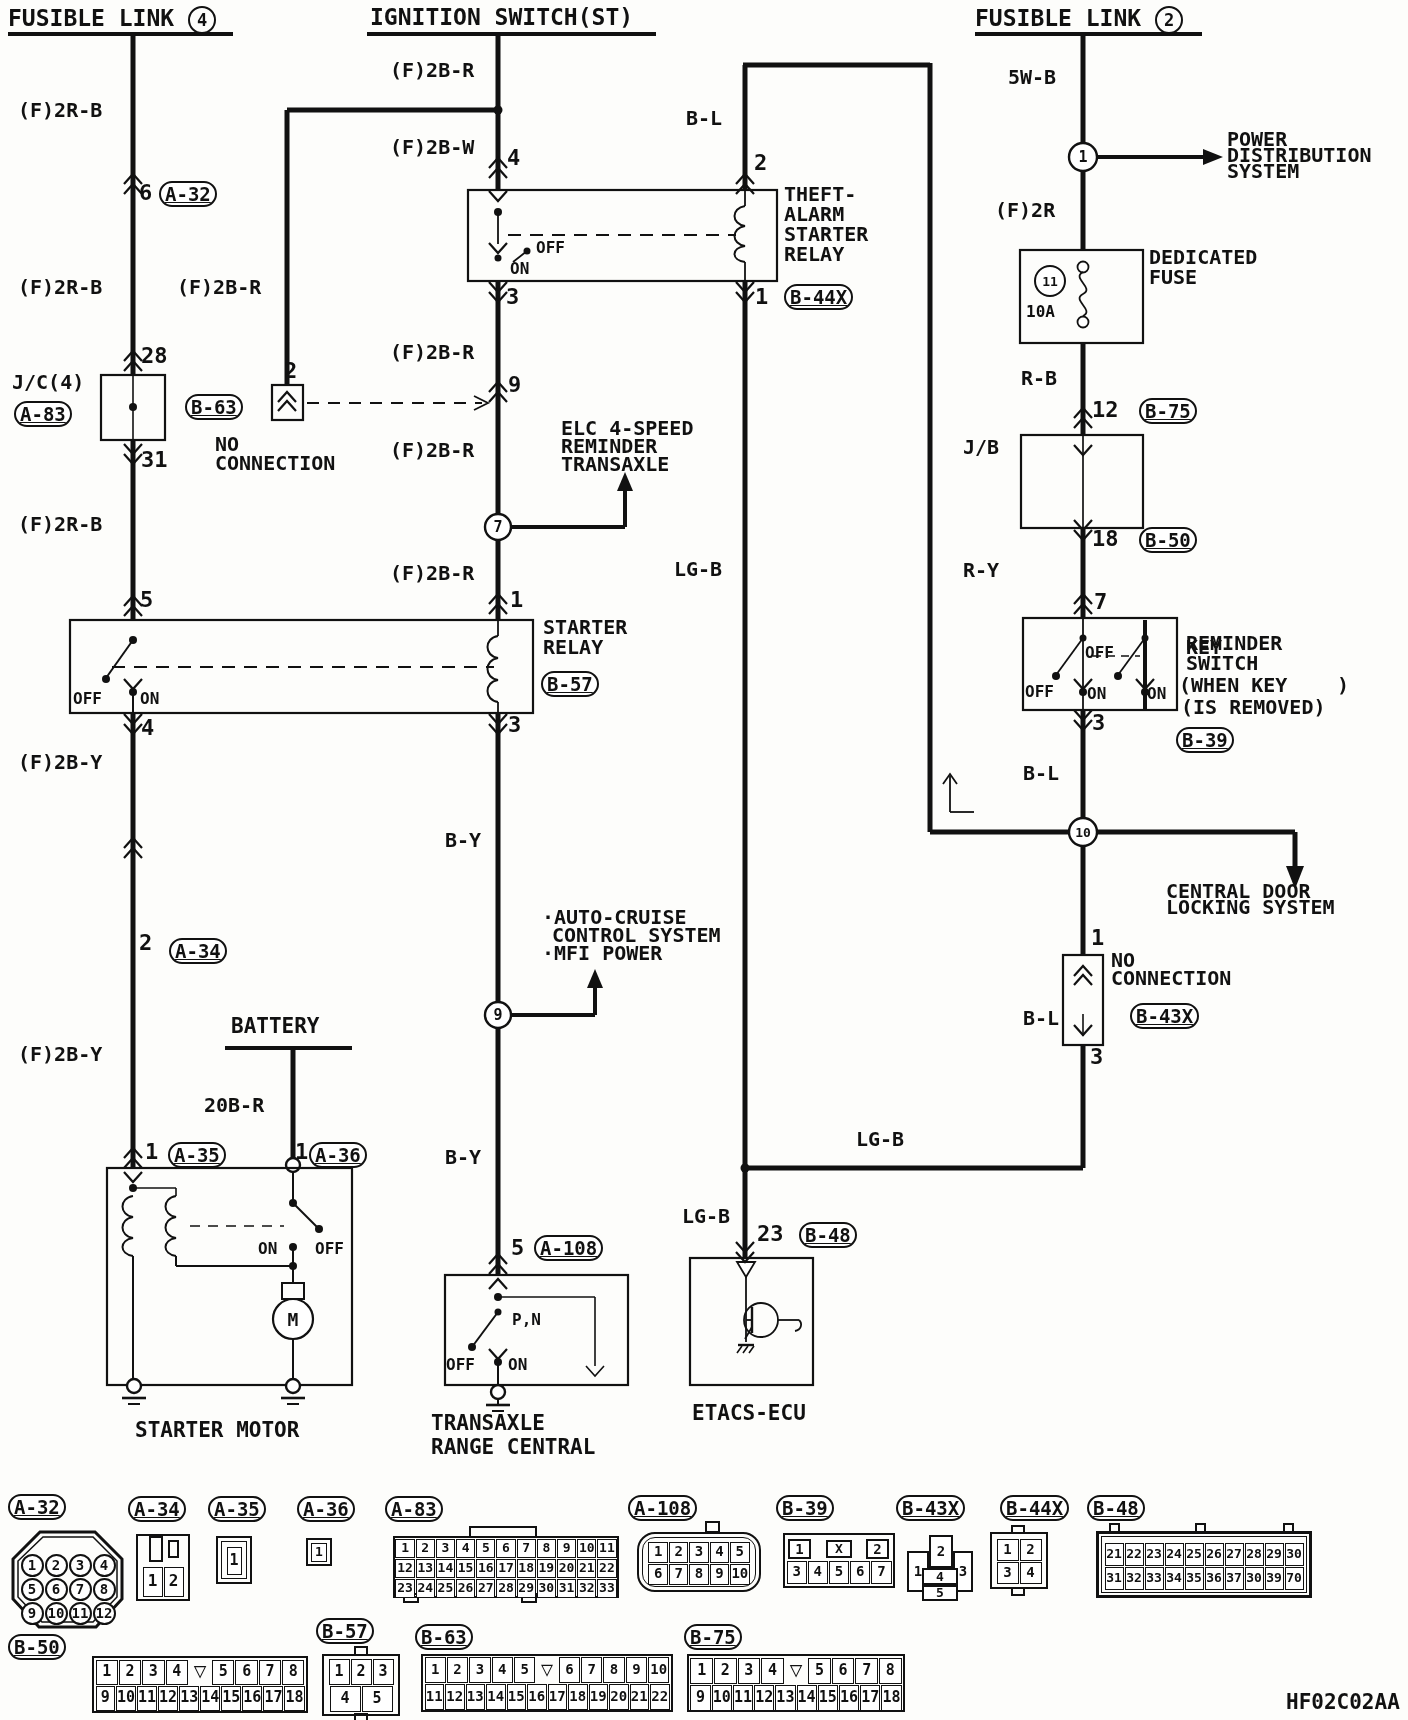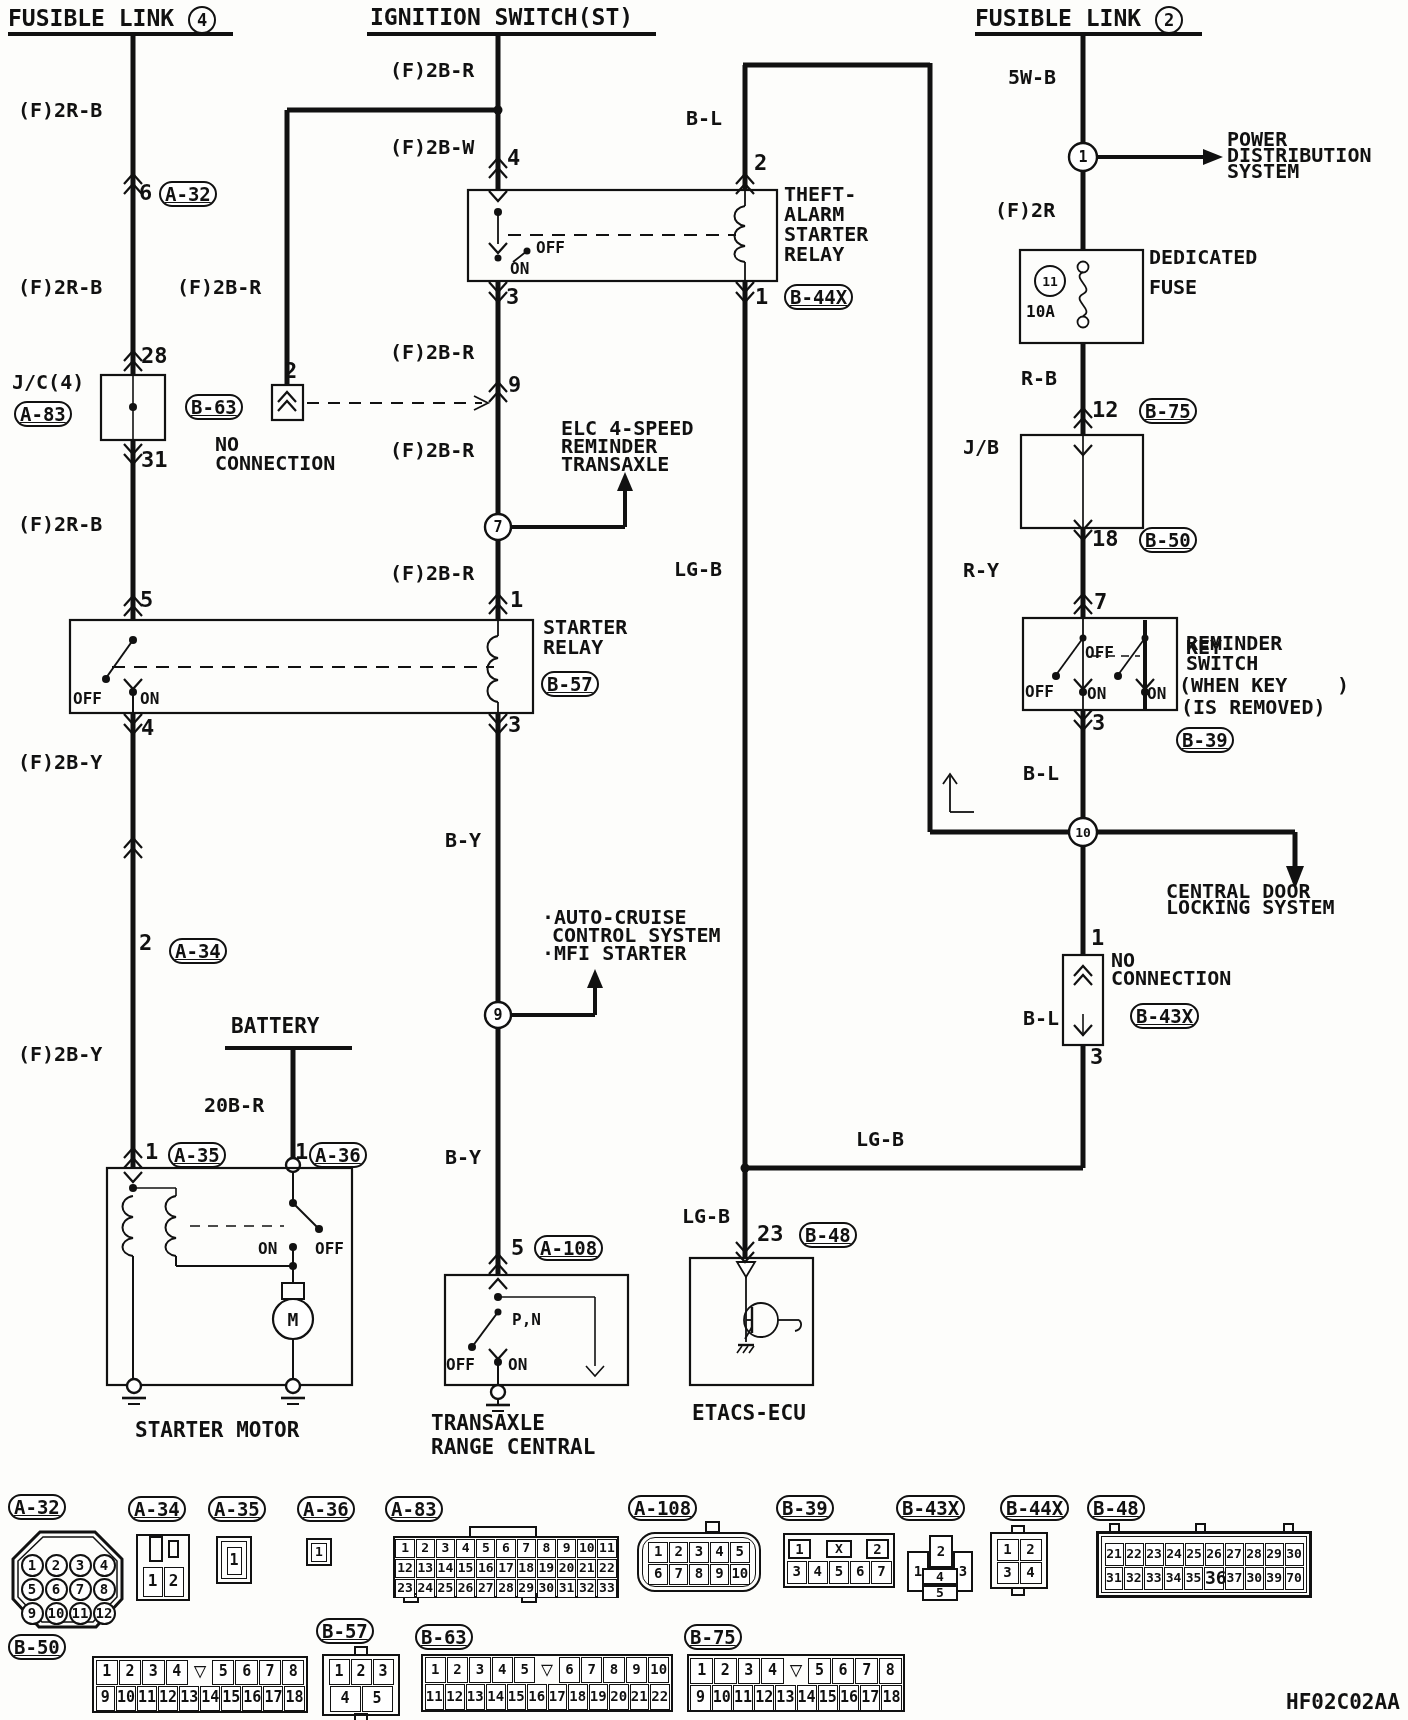--- a/index.html
+++ b/index.html
@@ -359,21 +359,21 @@
 <span class="jnum" style="left:498px;top:527px">7</span>
 <span class="lb" style="left:390px;top:563px">(F)2B-R</span>
 <span class="lb pin" style="left:510px;top:589px">1</span>
 <span class="lb" style="left:543px;top:617px">STARTER</span>
 <span class="lb" style="left:543px;top:637px">RELAY</span>
 <span class="cap" style="left:541px;top:671px">B-57</span>
 <span class="lb pin" style="left:508px;top:714px">3</span>
 <span class="lb" style="left:445px;top:830px">B-Y</span>
 <span class="lb" style="left:542px;top:907px">·AUTO-CRUISE</span>
 <span class="lb" style="left:552px;top:925px">CONTROL SYSTEM</span>
-<span class="lb" style="left:542px;top:943px">·MFI STARTER</span>
+<span class="lb" style="left:542px;top:943px">·MFI POWER</span>
 <span class="jnum" style="left:498px;top:1015px">9</span>
 <span class="lb" style="left:445px;top:1147px">B-Y</span>
 <span class="lb pin" style="left:511px;top:1237px">5</span>
 <span class="cap" style="left:534px;top:1235px">A-108</span>
 <span class="lb sm" style="left:512px;top:1312px">P,N</span>
 <span class="lb sm" style="left:446px;top:1357px">OFF</span>
 <span class="lb sm" style="left:508px;top:1357px">ON</span>
 <span class="lb big" style="left:431px;top:1413px">TRANSAXLE</span>
 <span class="lb big" style="left:431px;top:1437px">RANGE CENTRAL</span>
 <span class="lb" style="left:674px;top:559px">LG-B</span>
@@ -385,21 +385,21 @@
 
 <span class="lb" style="left:1008px;top:67px">5W-B</span>
 <span class="jnum" style="left:1083px;top:157px">1</span>
 <span class="lb" style="left:1227px;top:129px">POWER</span>
 <span class="lb" style="left:1227px;top:145px">DISTRIBUTION</span>
 <span class="lb" style="left:1227px;top:161px">SYSTEM</span>
 <span class="lb" style="left:995px;top:200px">(F)2R</span>
 <span class="jnum smn" style="left:1050px;top:281px">11</span>
 <span class="lb sm" style="left:1026px;top:304px">10A</span>
 <span class="lb" style="left:1149px;top:247px">DEDICATED</span>
-<span class="lb" style="left:1149px;top:277px">FUSE</span>
+<span class="lb" style="left:1149px;top:267px">FUSE</span>
 <span class="lb" style="left:1021px;top:368px">R-B</span>
 <span class="lb pin" style="left:1092px;top:399px">12</span>
 <span class="cap" style="left:1139px;top:398px">B-75</span>
 <span class="lb" style="left:963px;top:437px">J/B</span>
 <span class="lb pin" style="left:1092px;top:528px">18</span>
 <span class="cap" style="left:1139px;top:527px">B-50</span>
 <span class="lb" style="left:963px;top:560px">R-Y</span>
 <span class="lb pin" style="left:1094px;top:591px">7</span>
 <span class="lb" style="left:1186px;top:637px">KEY</span>
 <span class="lb" style="left:1186px;top:633px">REMINDER</span>
@@ -593,21 +593,21 @@
         <span class="pcell" style="width: 20px; height: 23px; font-size: 13px; line-height: 19px;">28</span>
         <span class="pcell" style="width: 20px; height: 23px; font-size: 13px; line-height: 19px;">29</span>
         <span class="pcell" style="width: 20px; height: 23px; font-size: 13px; line-height: 19px;">30</span>
       </div>
       <div class="prow">
         <span class="pcell" style="width: 20px; height: 23px; font-size: 13px; line-height: 19px;">31</span>
         <span class="pcell" style="width: 20px; height: 23px; font-size: 13px; line-height: 19px;">32</span>
         <span class="pcell" style="width: 20px; height: 23px; font-size: 13px; line-height: 19px;">33</span>
         <span class="pcell" style="width: 20px; height: 23px; font-size: 13px; line-height: 19px;">34</span>
         <span class="pcell" style="width: 20px; height: 23px; font-size: 13px; line-height: 19px;">35</span>
-        <span class="pcell" style="width: 20px; height: 23px; font-size: 18px; line-height: 19px;">36</span>
+        <span class="pcell" style="width: 20px; height: 23px; font-size: 13px; line-height: 19px;">36</span>
         <span class="pcell" style="width: 20px; height: 23px; font-size: 13px; line-height: 19px;">37</span>
         <span class="pcell" style="width: 20px; height: 23px; font-size: 13px; line-height: 19px;">30</span>
         <span class="pcell" style="width: 20px; height: 23px; font-size: 13px; line-height: 19px;">39</span>
         <span class="pcell" style="width: 20px; height: 23px; font-size: 13px; line-height: 19px;">70</span>
       </div>
     </div>
 
 <div class="cbox" style="left:92px;top:1656px;width:216px;height:57px"></div>
 <div class="grid" style="left:95px;top:1659px;width:210px">
       <div class="prow">

